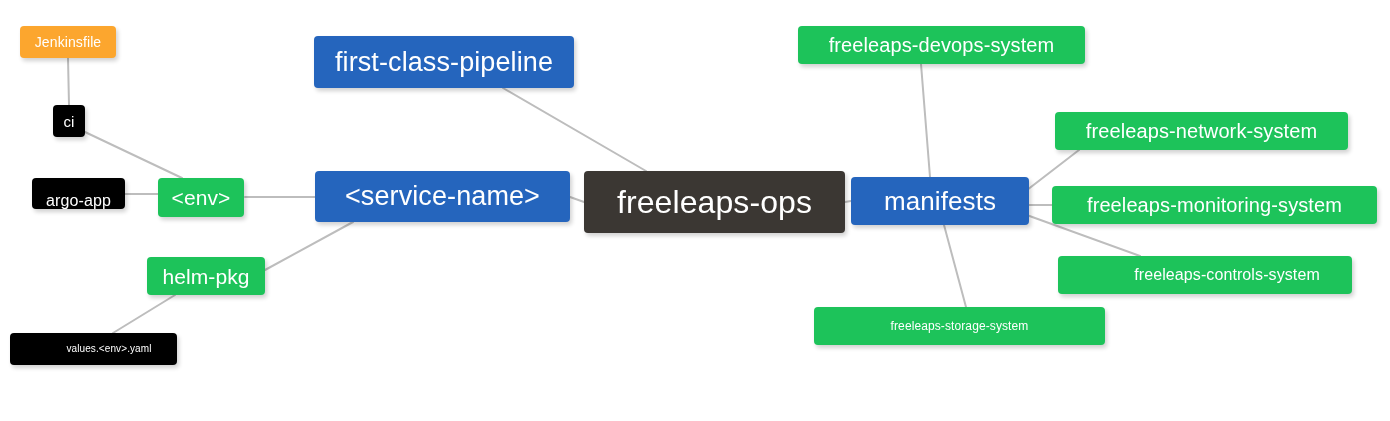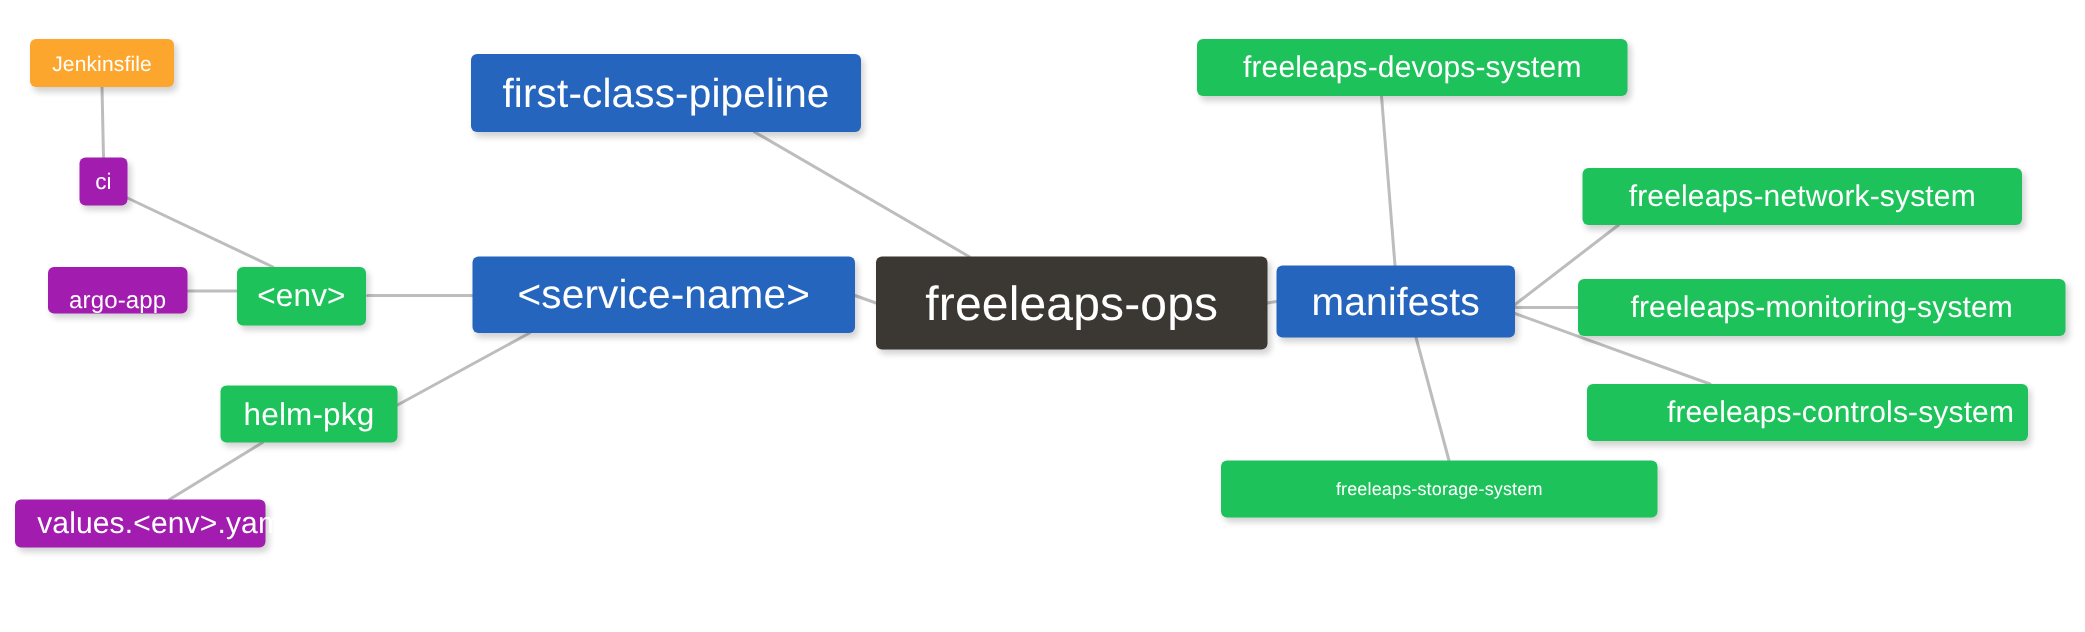--- a/index.html
+++ b/index.html
@@ -38,21 +38,21 @@
     white-space: nowrap;
     line-height: 1;
     letter-spacing: 0.1px;
     box-shadow: 2px 3px 4px rgba(0,0,0,0.18);
     user-select: none;
   }
   .n-root   { background: #3b3733; }
   .n-blue   { background: #2565bd; }
   .n-green  { background: #1dc35a; }
   .n-orange { background: #fca62e; }
-  .n-red    { background: #a21caf; }
+  .n-red    { background: #000000; }
 </style>
 </head>
 <body>
 
 <div id="canvas">
   <svg id="edges" viewBox="0 0 1390 421" width="1390" height="421" xmlns="http://www.w3.org/2000/svg" aria-hidden="true">
       <line x1="584" y1="202" x2="570" y2="197" stroke="#bdbdbd" stroke-width="2" stroke-linecap="round"></line>
       <line x1="646" y1="171" x2="503" y2="88" stroke="#bdbdbd" stroke-width="2" stroke-linecap="round"></line>
       <line x1="845" y1="202" x2="851" y2="201" stroke="#bdbdbd" stroke-width="2" stroke-linecap="round"></line>
       <line x1="315" y1="197" x2="245" y2="197" stroke="#bdbdbd" stroke-width="2" stroke-linecap="round"></line>
@@ -70,50 +70,50 @@
   <div id="node-layer">
       <div class="node n-root" style="left: 584px; top: 171px; width: 261px; height: 62px; font-size: 32px;">
         <span>freeleaps-ops</span>
       </div>
       <div class="node n-blue" style="left: 315px; top: 171px; width: 255px; height: 51px; font-size: 27px;">
         <span>&lt;service-name&gt;</span>
       </div>
       <div class="node n-blue" style="left: 314px; top: 36px; width: 260px; height: 52px; font-size: 27px;">
         <span>first-class-pipeline</span>
       </div>
-      <div class="node n-blue" style="left: 851px; top: 177px; width: 159px; height: 48px; font-size: 26px;">
+      <div class="node n-blue" style="left: 851px; top: 177px; width: 178px; height: 48px; font-size: 26px;">
         <span>manifests</span>
       </div>
       <div class="node n-green" style="left: 158px; top: 178px; width: 86px; height: 39px; font-size: 21px;">
         <span>&lt;env&gt;</span>
       </div>
       <div class="node n-green" style="left: 147px; top: 257px; width: 118px; height: 38px; font-size: 21px;">
         <span>helm-pkg</span>
       </div>
       <div class="node n-red" style="left: 53px; top: 105px; width: 32px; height: 32px; font-size: 15px;">
         <span>ci</span>
       </div>
       <div class="node n-orange" style="left: 20px; top: 26px; width: 96px; height: 32px; font-size: 14px;">
         <span>Jenkinsfile</span>
       </div>
       <div class="node n-red" style="left: 32px; top: 178px; width: 93px; height: 31px; font-size: 16px; align-items: flex-end;">
         <span>argo-app</span>
       </div>
-      <div class="node n-red" style="left: 10px; top: 333px; width: 167px; height: 32px; font-size: 20px; padding-left: 31px;">
+      <div class="node n-red" style="left: 10px; top: 333px; width: 167px; height: 32px; font-size: 10px; padding-left: 31px;">
         <span>values.&lt;env&gt;.yaml</span>
       </div>
       <div class="node n-green" style="left: 798px; top: 26px; width: 287px; height: 38px; font-size: 20px;">
         <span>freeleaps-devops-system</span>
       </div>
       <div class="node n-green" style="left: 1055px; top: 112px; width: 293px; height: 38px; font-size: 20px;">
         <span>freeleaps-network-system</span>
       </div>
       <div class="node n-green" style="left: 1052px; top: 186px; width: 325px; height: 38px; font-size: 20px;">
         <span>freeleaps-monitoring-system</span>
       </div>
-      <div class="node n-green" style="left: 1058px; top: 256px; width: 294px; height: 38px; font-size: 20px; padding-left: 44px;">
+      <div class="node n-green" style="left: 1058px; top: 256px; width: 294px; height: 38px; font-size: 16px; padding-left: 44px;">
         <span>freeleaps-controls-system</span>
       </div>
       <div class="node n-green" style="left: 814px; top: 307px; width: 291px; height: 38px; font-size: 12px;">
         <span>freeleaps-storage-system</span>
       </div>
     </div>
 </div>
 
 </body></html>

